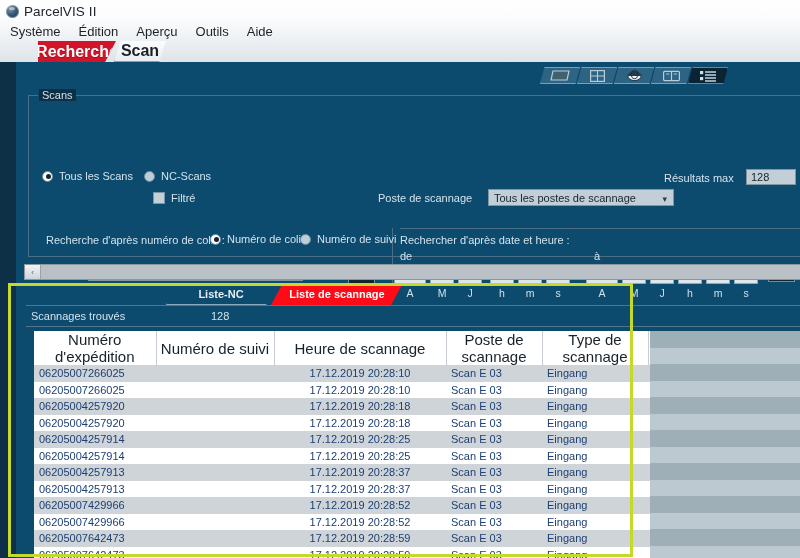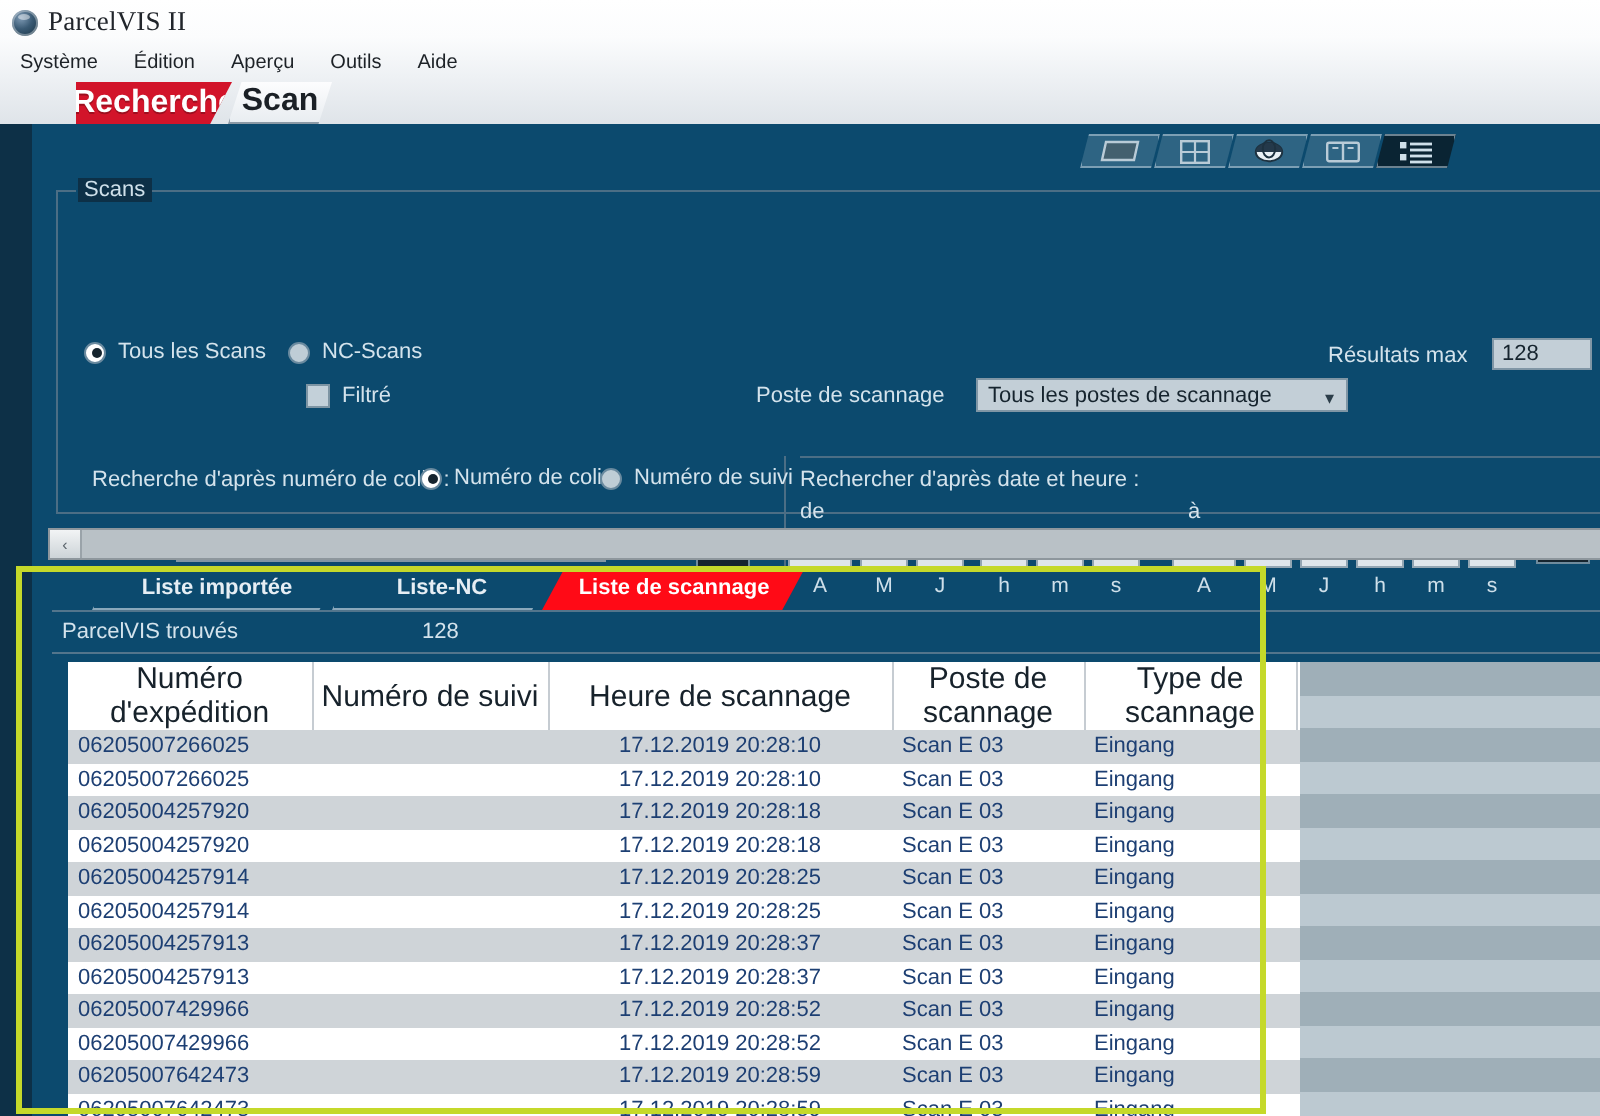--- a/index.html
+++ b/index.html
@@ -22,27 +22,27 @@
   #app-icon{
     width:13px;height:13px;border-radius:50%;
     background:radial-gradient(circle at 35% 30%,#7f9bb5 0%,#3a5a74 45%,#16303f 100%);
     box-shadow:inset 0 0 0 1px rgba(255,255,255,.35);
     flex:none;margin-right:5px;position:relative;
   }
   #app-icon:after{
     content:"";position:absolute;left:3px;top:2.5px;width:6px;height:3px;border-radius:50%;
     background:rgba(255,255,255,.45);
   }
-  #app-title{font-size:13.5px;color:#21252b;letter-spacing:.1px;font-family:Liberation Serif, serif;}
+  #app-title{font-size:13.5px;color:#21252b;letter-spacing:.1px;}
   #menubar{
     position:absolute;left:0;top:22px;width:800px;height:19px;
     display:flex;align-items:center;padding-left:10px;box-sizing:border-box;
   }
   .menu-item{
-    font-size:10px;color:#1d2227;padding:1px 11px 1px 0;margin-right:7px;cursor:default;
+    font-size:13px;color:#1d2227;padding:1px 11px 1px 0;margin-right:7px;cursor:default;
   }
   
   #maintabs{position:absolute;left:0;top:41px;width:800px;height:21px;}
   .mtab{
     position:absolute;top:0;height:21px;
     display:flex;align-items:center;justify-content:center;
     font-size:16px;font-weight:bold;
     box-sizing:border-box;
   }
   #mtab-recherche{
@@ -348,36 +348,32 @@
 
   <div id="hscroll">
     <div id="hscroll-left">
       <span>‹</span>
     </div>
   </div>
 
   <div id="resultpanel">
 
     <div id="subtabs">
-      <div class="stab" id="stab-0">
-        <div class="sframe"></div>
-        <span>Liste importée</span>
-      </div>
       <div class="stab" id="stab-1">
         <div class="sframe"></div>
         <span>Liste-NC</span>
       </div>
       <div class="stab" id="stab-2">
         <div class="sframe"></div>
         <span>Liste de scannage</span>
       </div>
     </div>
 
     <div id="foundbar">
-      <div id="found-label">ParcelVIS trouvés</div>
+      <div id="found-label">Scannages trouvés</div>
       <div id="found-value">128</div>
     </div>
 
     <div id="tablewrap">
       <table>
         <colgroup>
           <col style="width:122px">
             <col style="width:118px">
             <col style="width:172px">
           <col style="width:96px">

